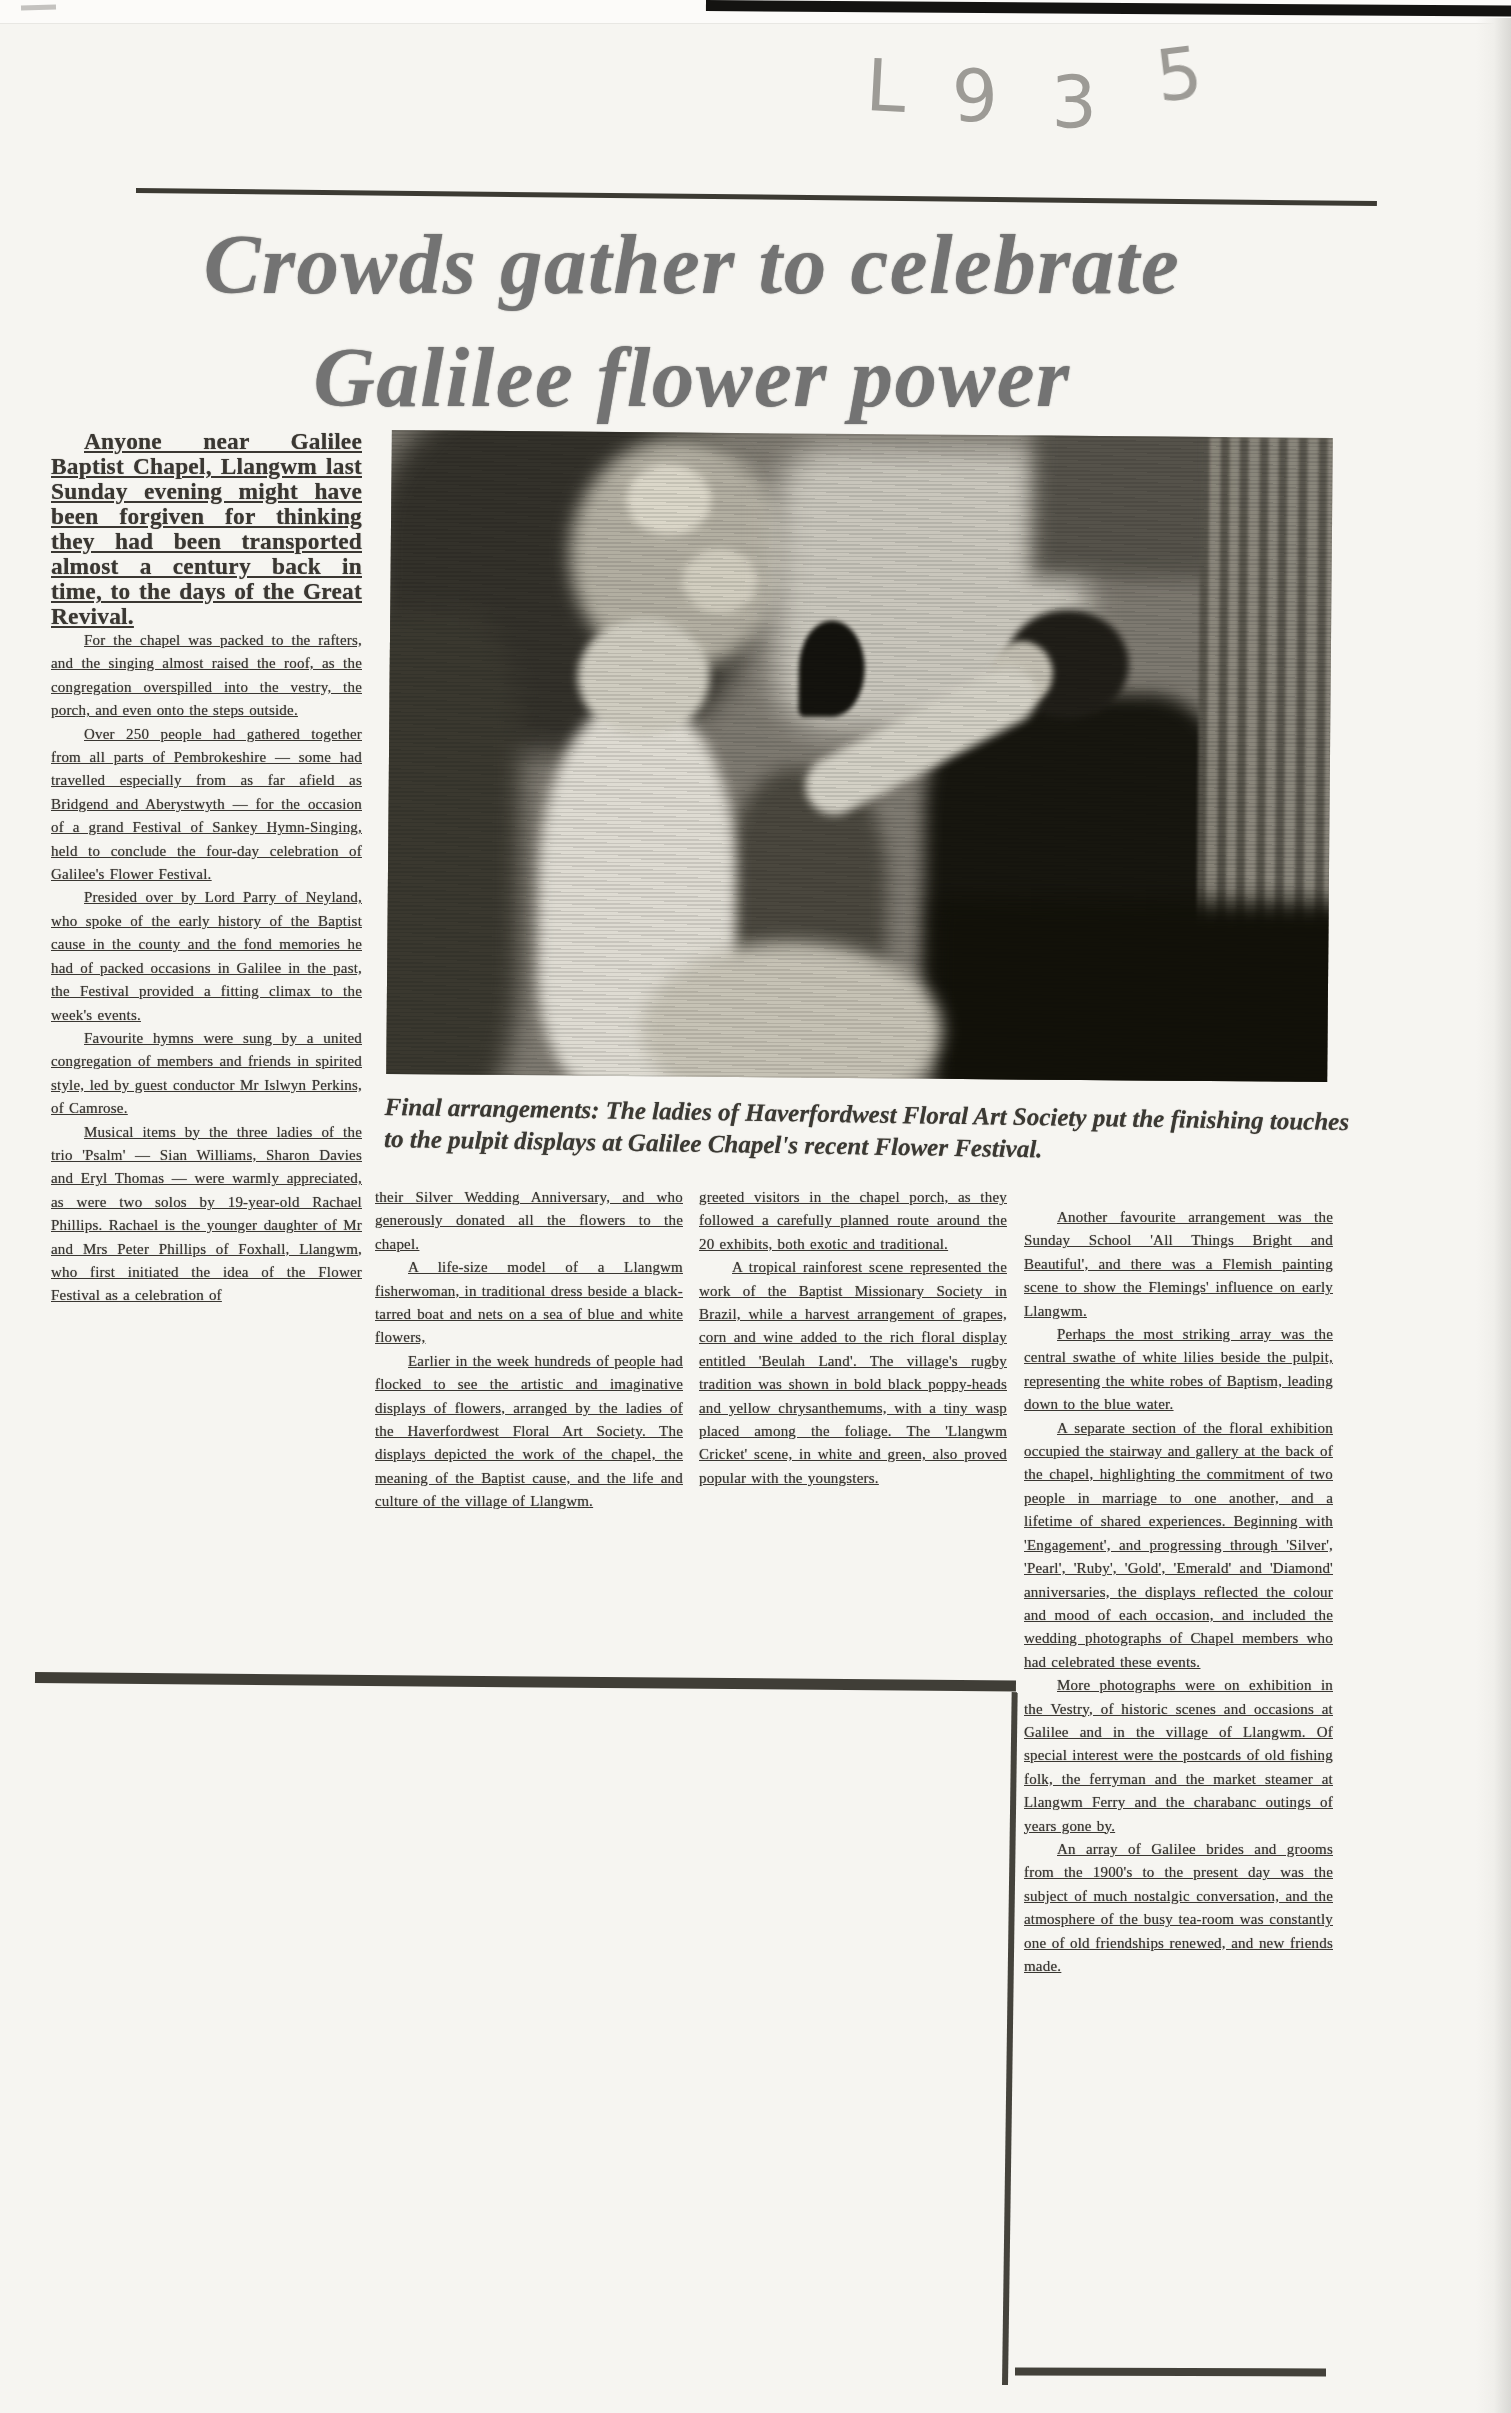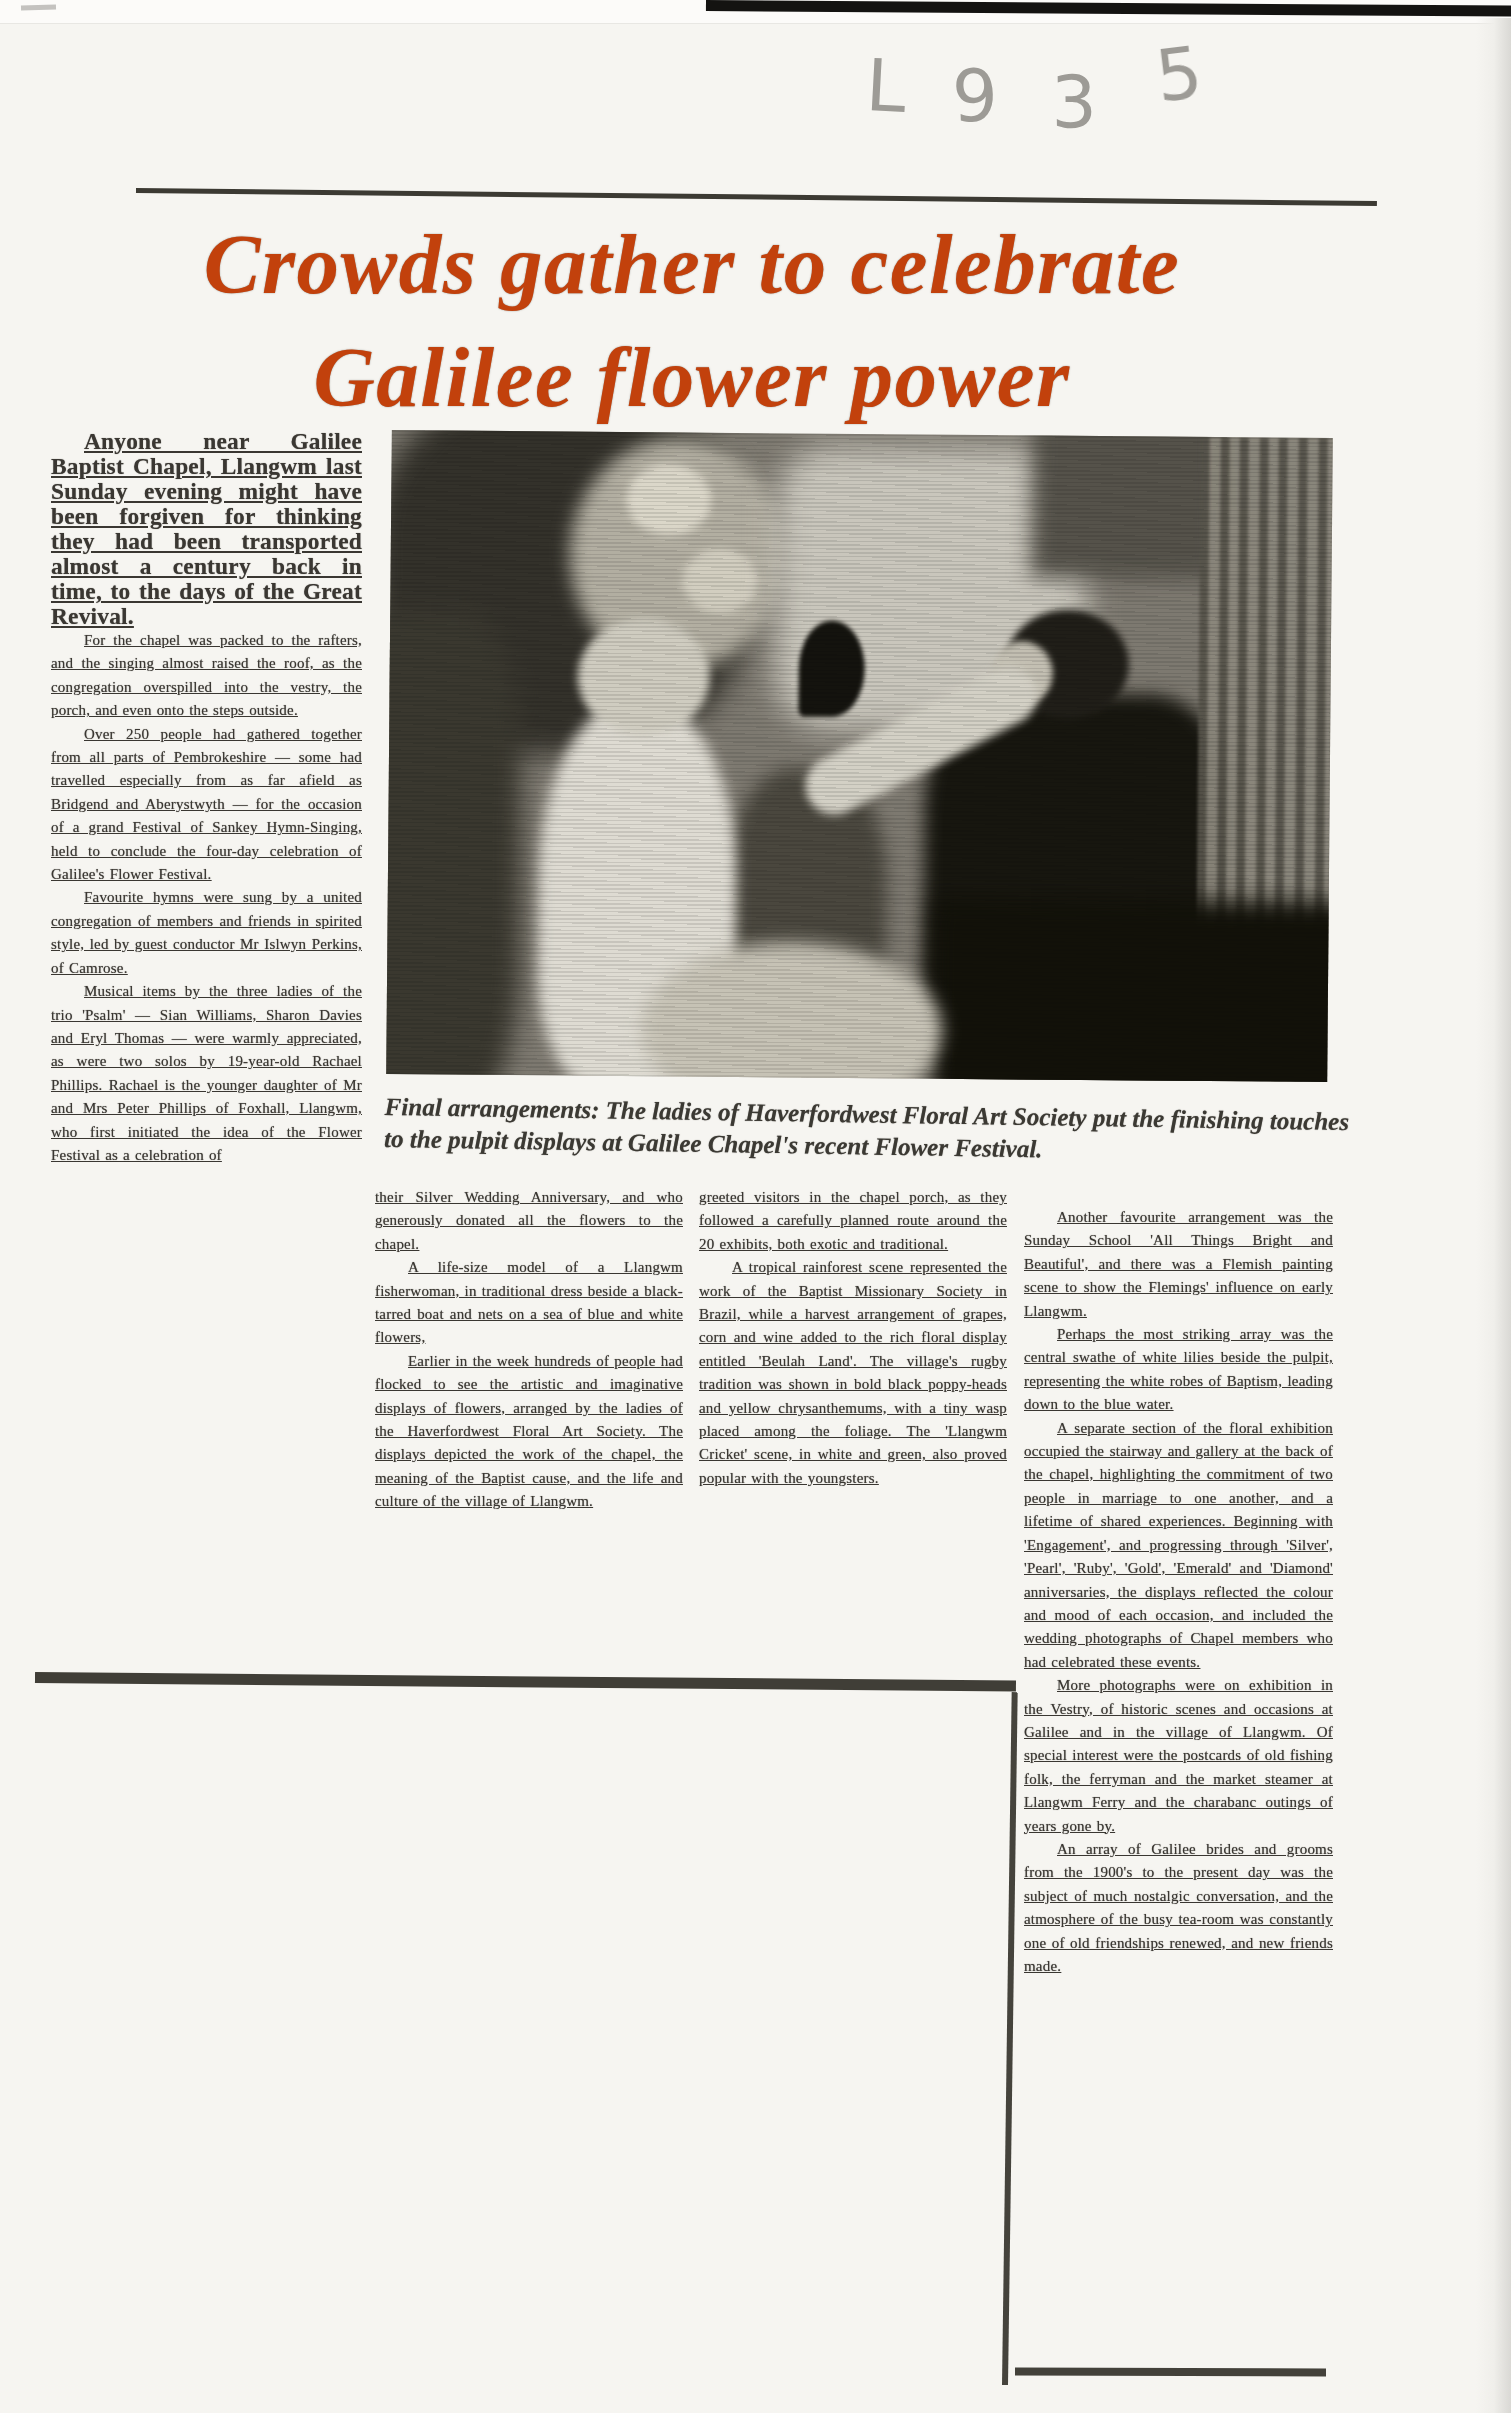--- a/index.html
+++ b/index.html
@@ -20,21 +20,21 @@
   
   .hand{position:absolute;font-family:"DejaVu Sans",sans-serif;color:#93918c;opacity:.9;}
   .hand span{position:absolute;display:block;font-size:72px;}
   
   .headline-rule{position:absolute;left:136px;top:188px;width:1241px;height:4.5px;background:#3c3a33;transform:rotate(0.6deg);transform-origin:left center;}
   .mid-rule{position:absolute;left:35px;top:1672px;width:981px;height:11.3px;background:#403e37;transform:rotate(0.5deg);transform-origin:left center;}
   .vert-line{position:absolute;left:1002px;top:1692px;width:6px;height:693px;background:#45433c;transform:rotate(0.8deg);transform-origin:left bottom;}
   .end-rule{position:absolute;left:1015px;top:2368px;width:311px;height:8.3px;background:#43413a;transform:rotate(0.2deg);}
   
   .headline{position:absolute;left:45px;top:205px;width:1294px;text-align:center;
-    font-weight:bold;font-style:italic;color:#c2410c;
+    font-weight:bold;font-style:italic;color:#737373;
     text-shadow:0 0 1.5px rgba(49,48,42,.55);}
   .headline .l1{font-size:85px;line-height:119px;letter-spacing:1.5px;}
   .headline .l2{font-size:85px;line-height:106px;letter-spacing:1.5px;}
   
   .col{position:absolute;text-align:justify;text-decoration:underline;}
   .col p{margin:0;text-indent:33px;font-size:15px;line-height:23.4px;word-spacing:1.1px;letter-spacing:0.2px;
     text-shadow:0 0 1px rgba(52,49,44,.65);}
   .col p.noindent{text-indent:0;}
   .col p.lead{font-weight:bold;font-size:23.4px;line-height:25px;}
   #col1{left:51px;top:429px;width:311px;}
@@ -117,20 +117,21 @@
     <div class="b b13"></div>
     <div class="b b14"></div>
   </div>
 
   <div class="caption">Final arrangements: The ladies of Haverfordwest Floral Art Society put the finishing touches to the pulpit displays at Galilee Chapel's recent Flower Festival.</div>
 
   <div class="col" id="col1">
     <p class="lead">Anyone near Galilee Baptist Chapel, Llangwm last Sunday evening might have been forgiven for thinking they had been transported almost a century back in time, to the days of the Great Revival.</p>
     <p>For the chapel was packed to the rafters, and the singing almost raised the roof, as the congregation overspilled into the vestry, the porch, and even onto the steps outside.</p>
     <p>Over 250 people had gathered together from all parts of Pembrokeshire — some had travelled especially from as far afield as Bridgend and Aberystwyth — for the occasion of a grand Festival of Sankey Hymn-Singing, held to conclude the four-day celebration of Galilee's Flower Festival.</p>
+    <p>Presided over by Lord Parry of Neyland, who spoke of the early history of the Baptist cause in the county and the fond memories he had of packed occasions in Galilee in the past, the Festival provided a fitting climax to the week's events.</p>
     <p>Favourite hymns were sung by a united congregation of members and friends in spirited style, led by guest conductor Mr Islwyn Perkins, of Camrose.</p>
     <p>Musical items by the three ladies of the trio 'Psalm' — Sian Williams, Sharon Davies and Eryl Thomas — were warmly appreciated, as were two solos by 19-year-old Rachael Phillips. Rachael is the younger daughter of Mr and Mrs Peter Phillips of Foxhall, Llangwm, who first initiated the idea of the Flower Festival as a celebration of</p>
   </div>
 
   <div class="col" id="col2">
     <p class="noindent">their Silver Wedding Anniversary, and who generously donated all the flowers to the chapel.</p>
     <p>A life-size model of a Llangwm fisherwoman, in traditional dress beside a black-tarred boat and nets on a sea of blue and white flowers,</p>
     <p>Earlier in the week hundreds of people had flocked to see the artistic and imaginative displays of flowers, arranged by the ladies of the Haverfordwest Floral Art Society. The displays depicted the work of the chapel, the meaning of the Baptist cause, and the life and culture of the village of Llangwm.</p>
   </div>
 

